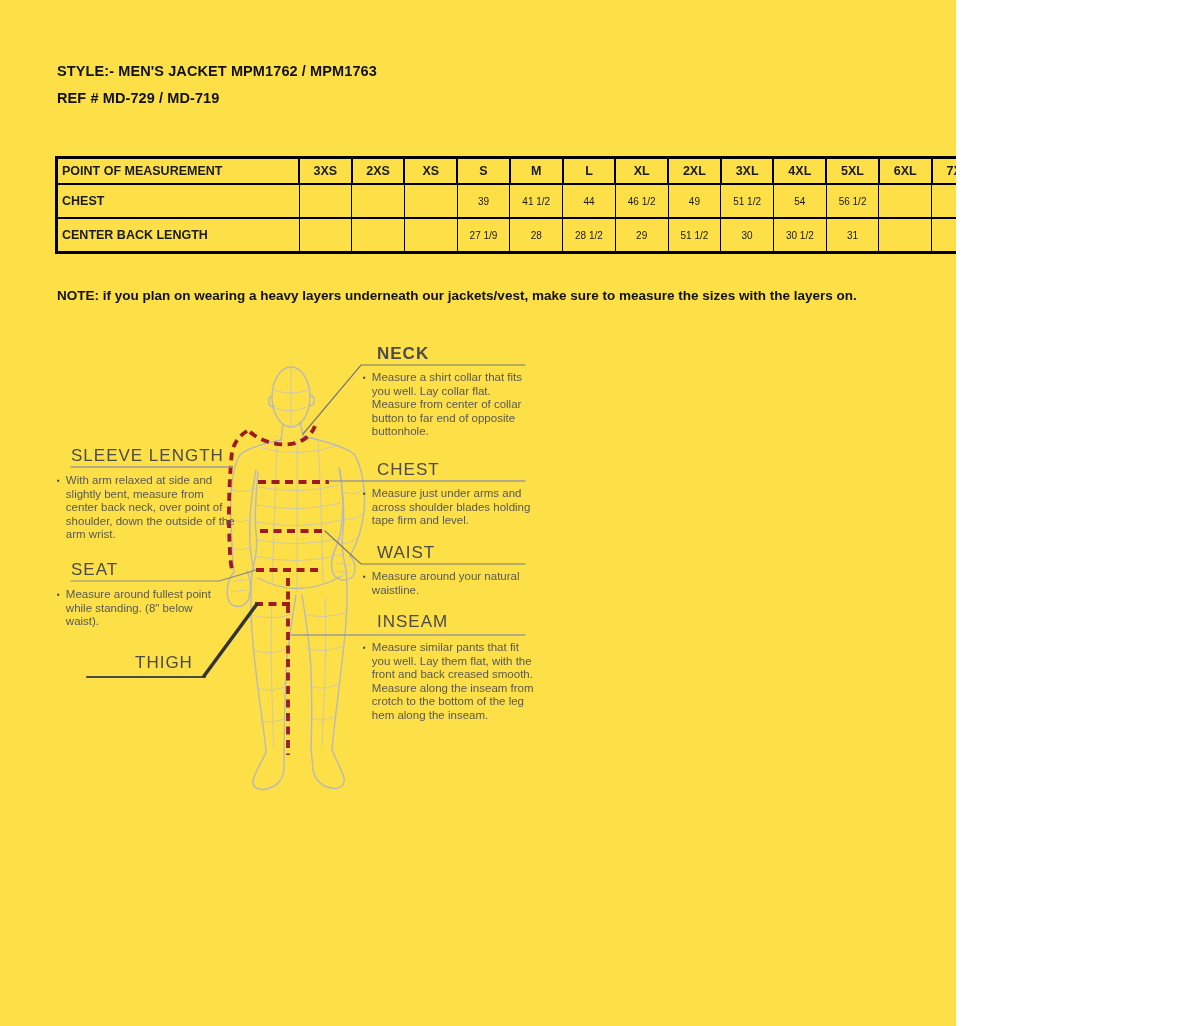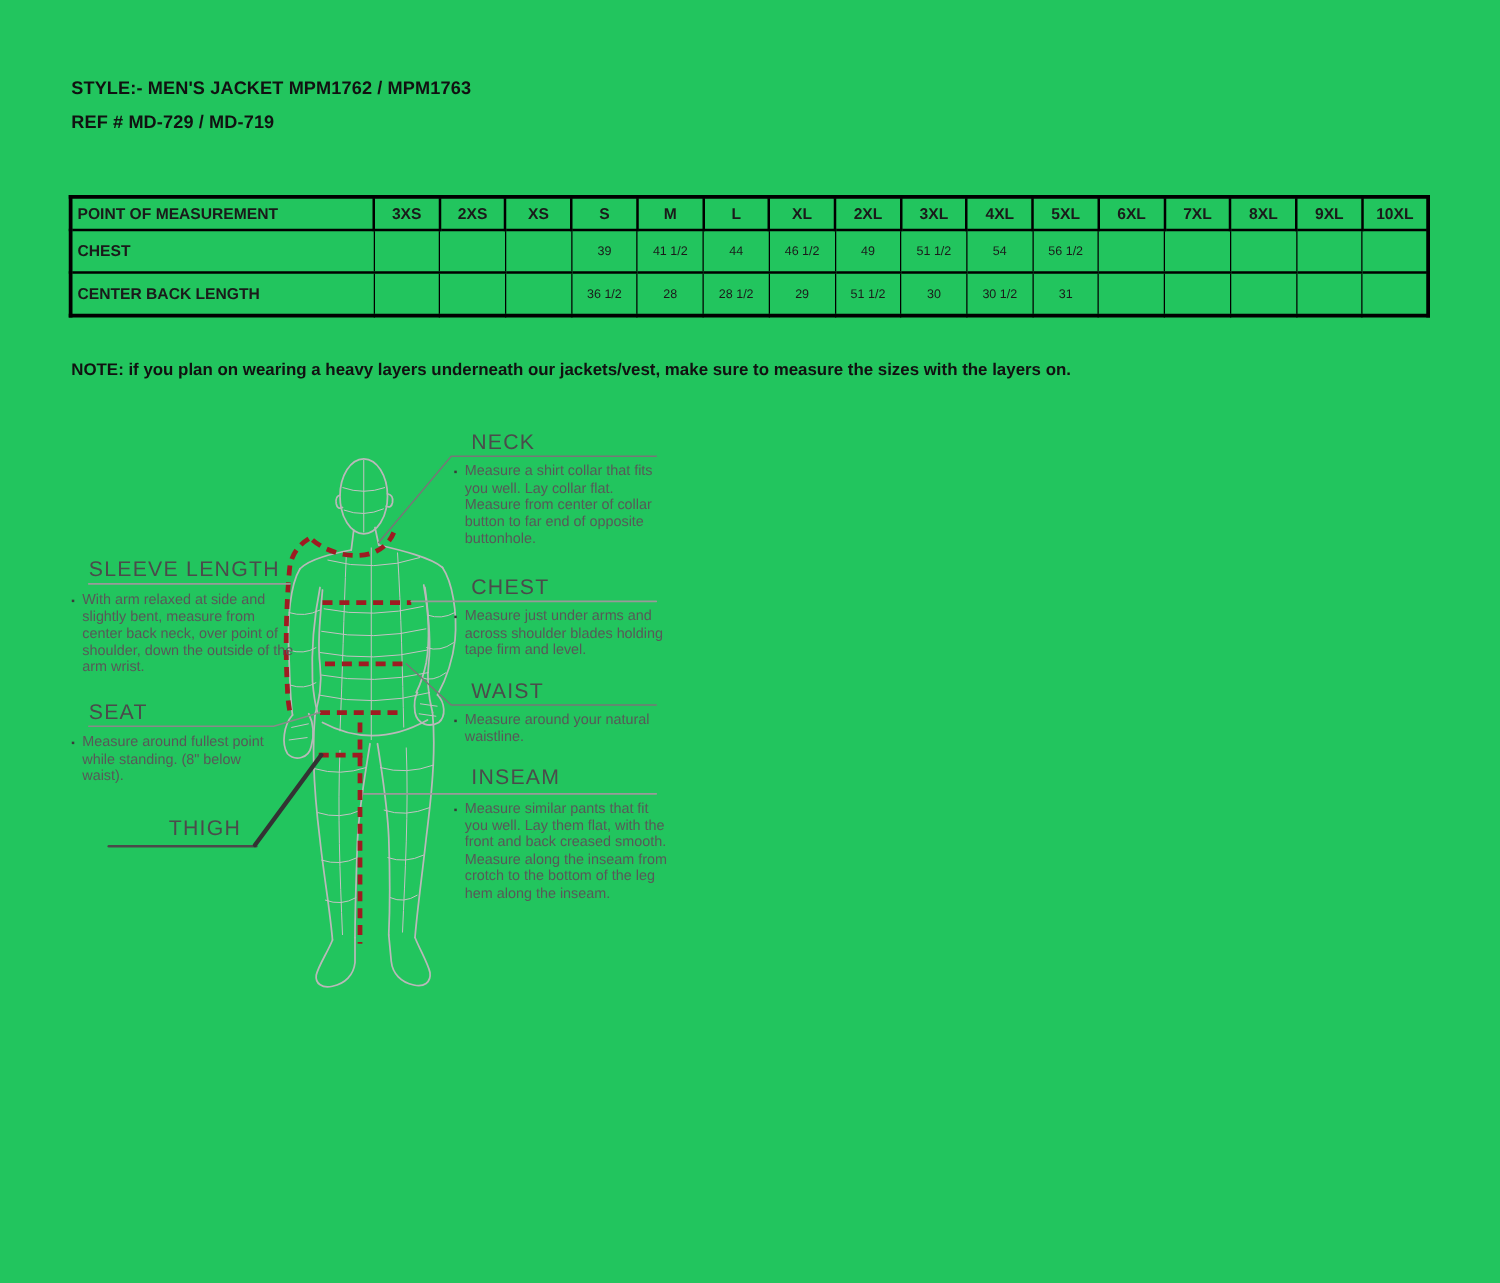--- a/index.html
+++ b/index.html
@@ -1,17 +1,17 @@
 <!DOCTYPE html>
 <html><head>
 <meta charset="utf-8">
 <style>
   html,body{margin:0;padding:0;background:#ffffff;}
   .page{
-    position:relative;width:1200px;height:1026px;background:#22c55e;overflow:hidden;
+    position:relative;width:956px;height:1026px;background:#fde047;overflow:hidden;
     font-family:"Liberation Sans",sans-serif;color:#1a1a1a;
   }
   
   .title-line{position:absolute;left:57px;font-size:14.5px;font-weight:bold;color:#111;letter-spacing:.1px;}
   .title-line.l1{top:63px;}
   .title-line.l2{top:90px;}
   
   table.size{
     position:absolute;left:55px;top:156px;width:1089px;
     border-collapse:collapse;table-layout:fixed;
@@ -79,21 +79,21 @@
         <td></td>
         <td></td>
         <td></td>
         <td></td>
       </tr>
       <tr>
         <td class="pom">CENTER BACK LENGTH</td>
         <td></td>
         <td></td>
         <td></td>
-        <td>36 1/2</td>
+        <td>27 1/9</td>
         <td>28</td>
         <td>28 1/2</td>
         <td>29</td>
         <td>51 1/2</td>
         <td>30</td>
         <td>30 1/2</td>
         <td>31</td>
         <td></td>
         <td></td>
         <td></td>
@@ -157,21 +157,21 @@
       <path stroke="#9a9a9a" stroke-width="1.4" d="M 329 481 L 525 481"></path>
       <path stroke="#777777" stroke-width="1.2" d="M 325 531 L 361 564 L 525 564"></path>
       <path stroke="#9a9a9a" stroke-width="1.4" d="M 291 635 L 525 635"></path>
       <path stroke="#9a9a9a" stroke-width="1.4" d="M 71 467 L 232 467"></path>
       <path stroke="#8a8a8a" stroke-width="1.2" d="M 71 581 L 219 581 L 256 570"></path>
       <path stroke="#4a4a4a" stroke-width="2" d="M 87 677 L 205 677"></path>
       <path stroke="#333333" stroke-width="3.5" d="M 204 676 L 257 604"></path>
     </g>
   </svg>
 
-  <div class="g-title" style="left:377px;top:344px;">NECK</div>
+  <div class="g-title" style="left:377px;top:344px;font-weight:bold;">NECK</div>
   <div class="g-body" style="left:363px;top:371px;width:172px;">
     <span class="bullet">▪</span>
     <span class="txt">Measure a shirt collar that fits you well. Lay collar flat. Measure from center of collar button to far end of opposite buttonhole.</span>
   </div>
 
   <div class="g-title" style="left:377px;top:460px;">CHEST</div>
   <div class="g-body" style="left:363px;top:487px;width:172px;">
     <span class="bullet">▪</span>
     <span class="txt">Measure just under arms and across shoulder blades holding tape firm and level.</span>
   </div>

